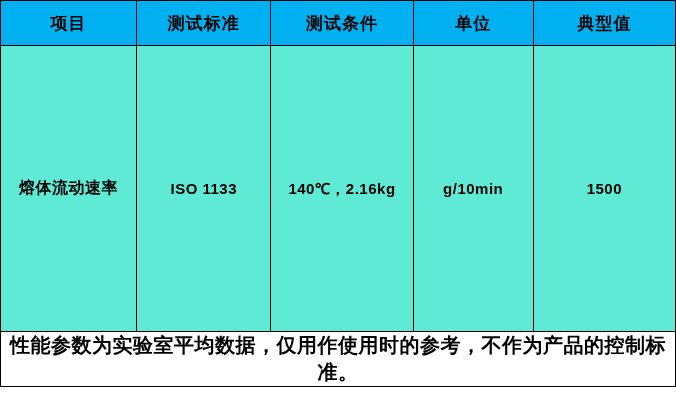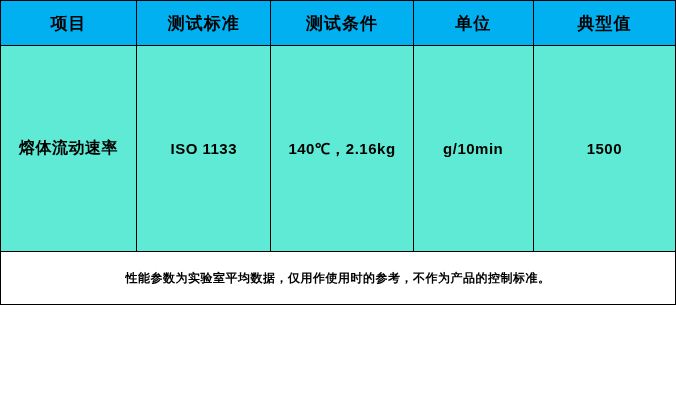--- a/index.html
+++ b/index.html
@@ -8,21 +8,21 @@
   }
   body {
     width: 676px;
     height: 405px;
     background: #ffffff;
     font-family: "Liberation Sans", sans-serif;
     overflow: hidden;
   }
   .spec-table {
     width: 676px;
-    height: 305px;
+    height: 387px;
     border-collapse: collapse;
     table-layout: fixed;
     padding-left: 16px;
   }
   .spec-table td, .spec-table th {
     border: 1px solid #000000;
     text-align: center;
     vertical-align: middle;
     font-weight: bold;
     color: #000000;
@@ -45,21 +45,21 @@
   }
   tbody td.col-std,
   tbody td.col-cond,
   tbody td.col-unit,
   tbody td.col-val {
     font-size: 15px;
     letter-spacing: 0.5px;
   }
   tfoot td {
     height: 52px;
-    font-size: 12px;
+    font-size: 20px;
     text-align: left;
     padding-left: 10px;
     letter-spacing: 0.5px;
     background: #ffffff;
   }
   col.c1 { width: 136px; }
   col.c2 { width: 134px; }
   col.c3 { width: 142px; }
   col.c4 { width: 120px; }
   col.c5 { width: 142px; }

